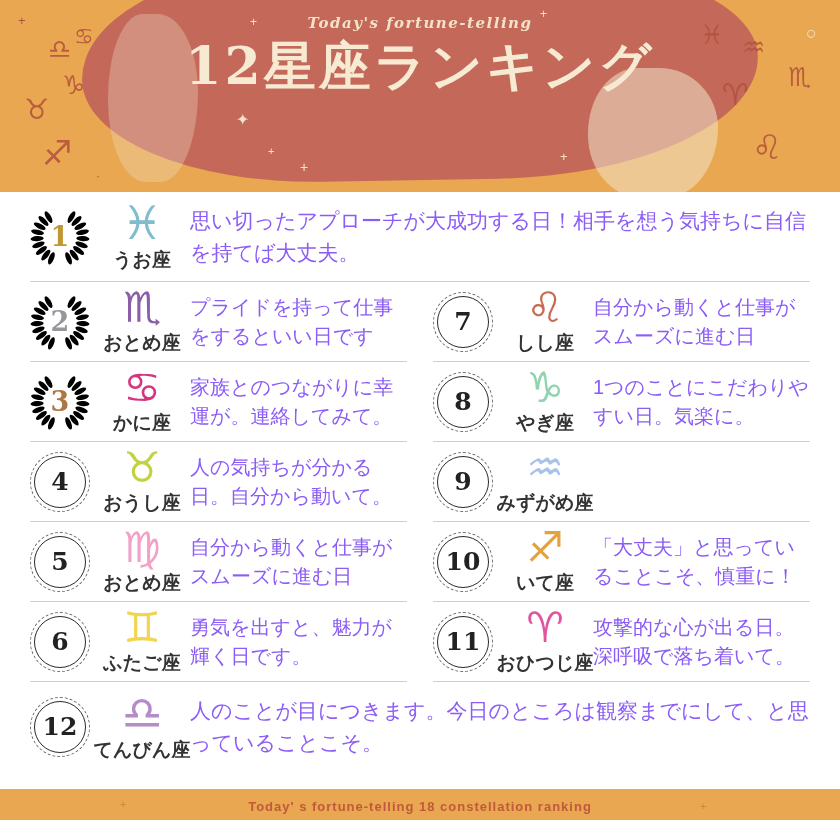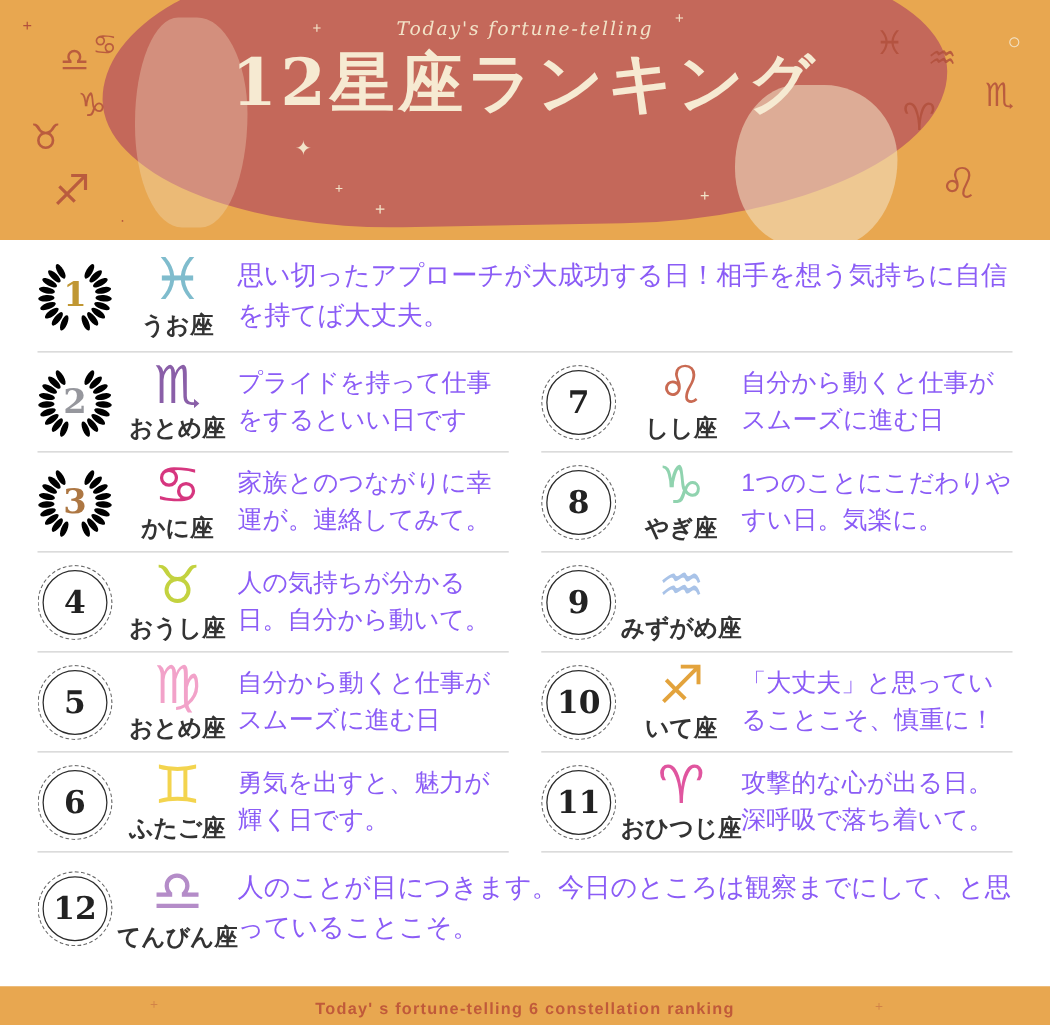--- a/index.html
+++ b/index.html
@@ -10,21 +10,21 @@
   .header { position:relative; width:840px; height:192px; overflow:hidden; }
   .banner-blob { position:absolute; left:82px; right:82px; top:-34px; bottom:12px;
                  border-radius:42% 46% 55% 50% / 72% 64% 78% 70%;
                  transform:rotate(-1deg); }
   .hint { position:absolute; opacity:.32; border-radius:46% 54% 50% 50%/60% 55% 65% 58%; }
   .decor-glyph { position:absolute; font-family:"DejaVu Sans",sans-serif; opacity:.85; line-height:1; }
   .decor-star { position:absolute; line-height:1; }
   .header-center { position:absolute; left:50%; top:14px; transform:translateX(-50%);
                    width:560px; text-align:center; }
   .script-line { font-family:"DejaVu Serif","Liberation Serif",serif; font-style:italic;
-                 font-size:15px; letter-spacing:1.5px; }
+                 font-size:15px; letter-spacing:1.5px;font-weight:bold; }
   .main-title { margin-top:0; font-family:"DejaVu Serif","Liberation Serif",serif;
                 font-size:52px; font-weight:700; letter-spacing:3px; white-space:nowrap; }
   .sub-title { margin-top:8px; font-family:"DejaVu Serif","Liberation Serif",serif;
                white-space:nowrap; }
   .sub-underlined { display:inline-block; font-size:34px; padding:0 4px 4px 4px;
                     border-bottom:2px solid #f2e3c8; }
   .sub-particle { font-size:25px; }
   .sub-word { font-size:46px; font-weight:700; letter-spacing:2px; margin-left:6px; vertical-align:-4px; }
   .sub-sparkle { font-size:24px; margin-left:10px; vertical-align:10px; }
 
@@ -274,14 +274,14 @@
     </div>
     <p class="fortune">人のことが目につきます。今日のところは観察までにして、と思っていることこそ。</p>
   </section>
 
 </main>
 
 <div class="footer-gap"></div>
 <footer class="footer" style="background-color: rgb(232, 167, 80);">
   <span class="decor-star" style="left:120px; top:10px; font-size:11px; color:#b2503c;">+</span>
   <span class="decor-star" style="left:700px; top:12px; font-size:11px; color:#b2503c;">+</span>
-  <span class="footer-text" style="color: rgb(192, 90, 58);">Today' s fortune-telling 6 constellation ranking</span>
+  <span class="footer-text" style="color: rgb(192, 90, 58);">Today' s fortune-telling 18 constellation ranking</span>
 </footer>
 
 </body></html>

